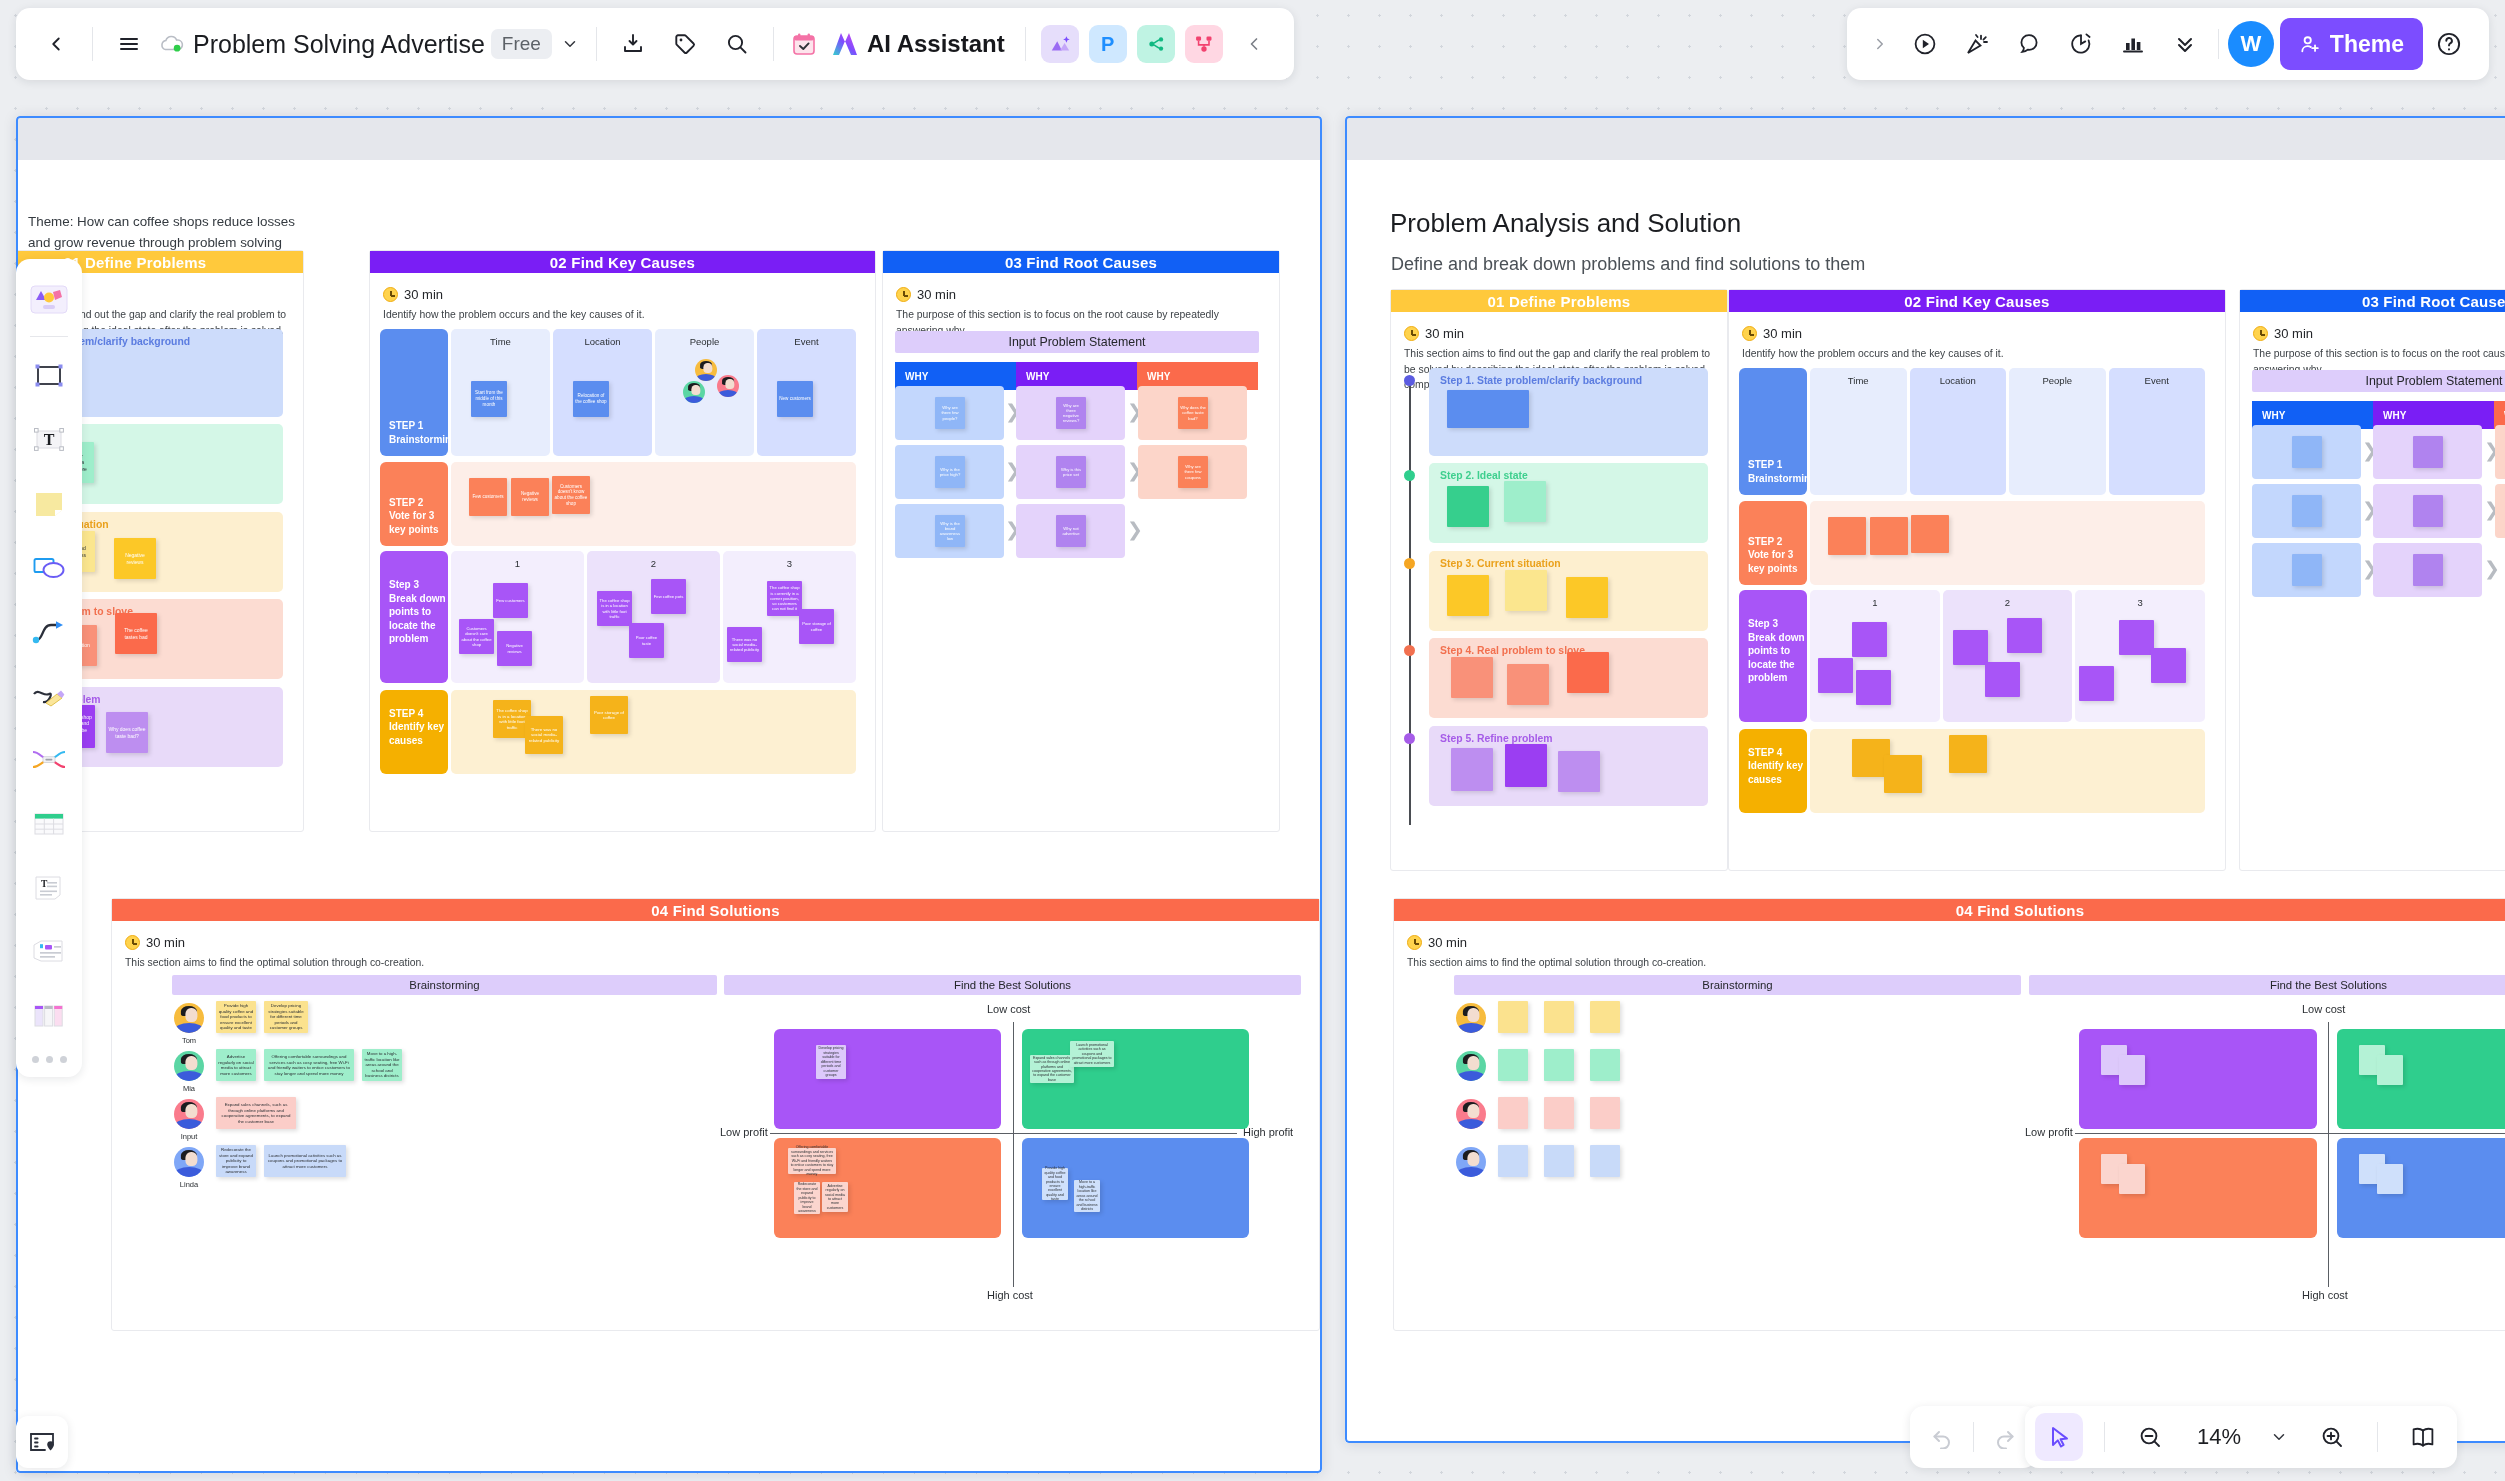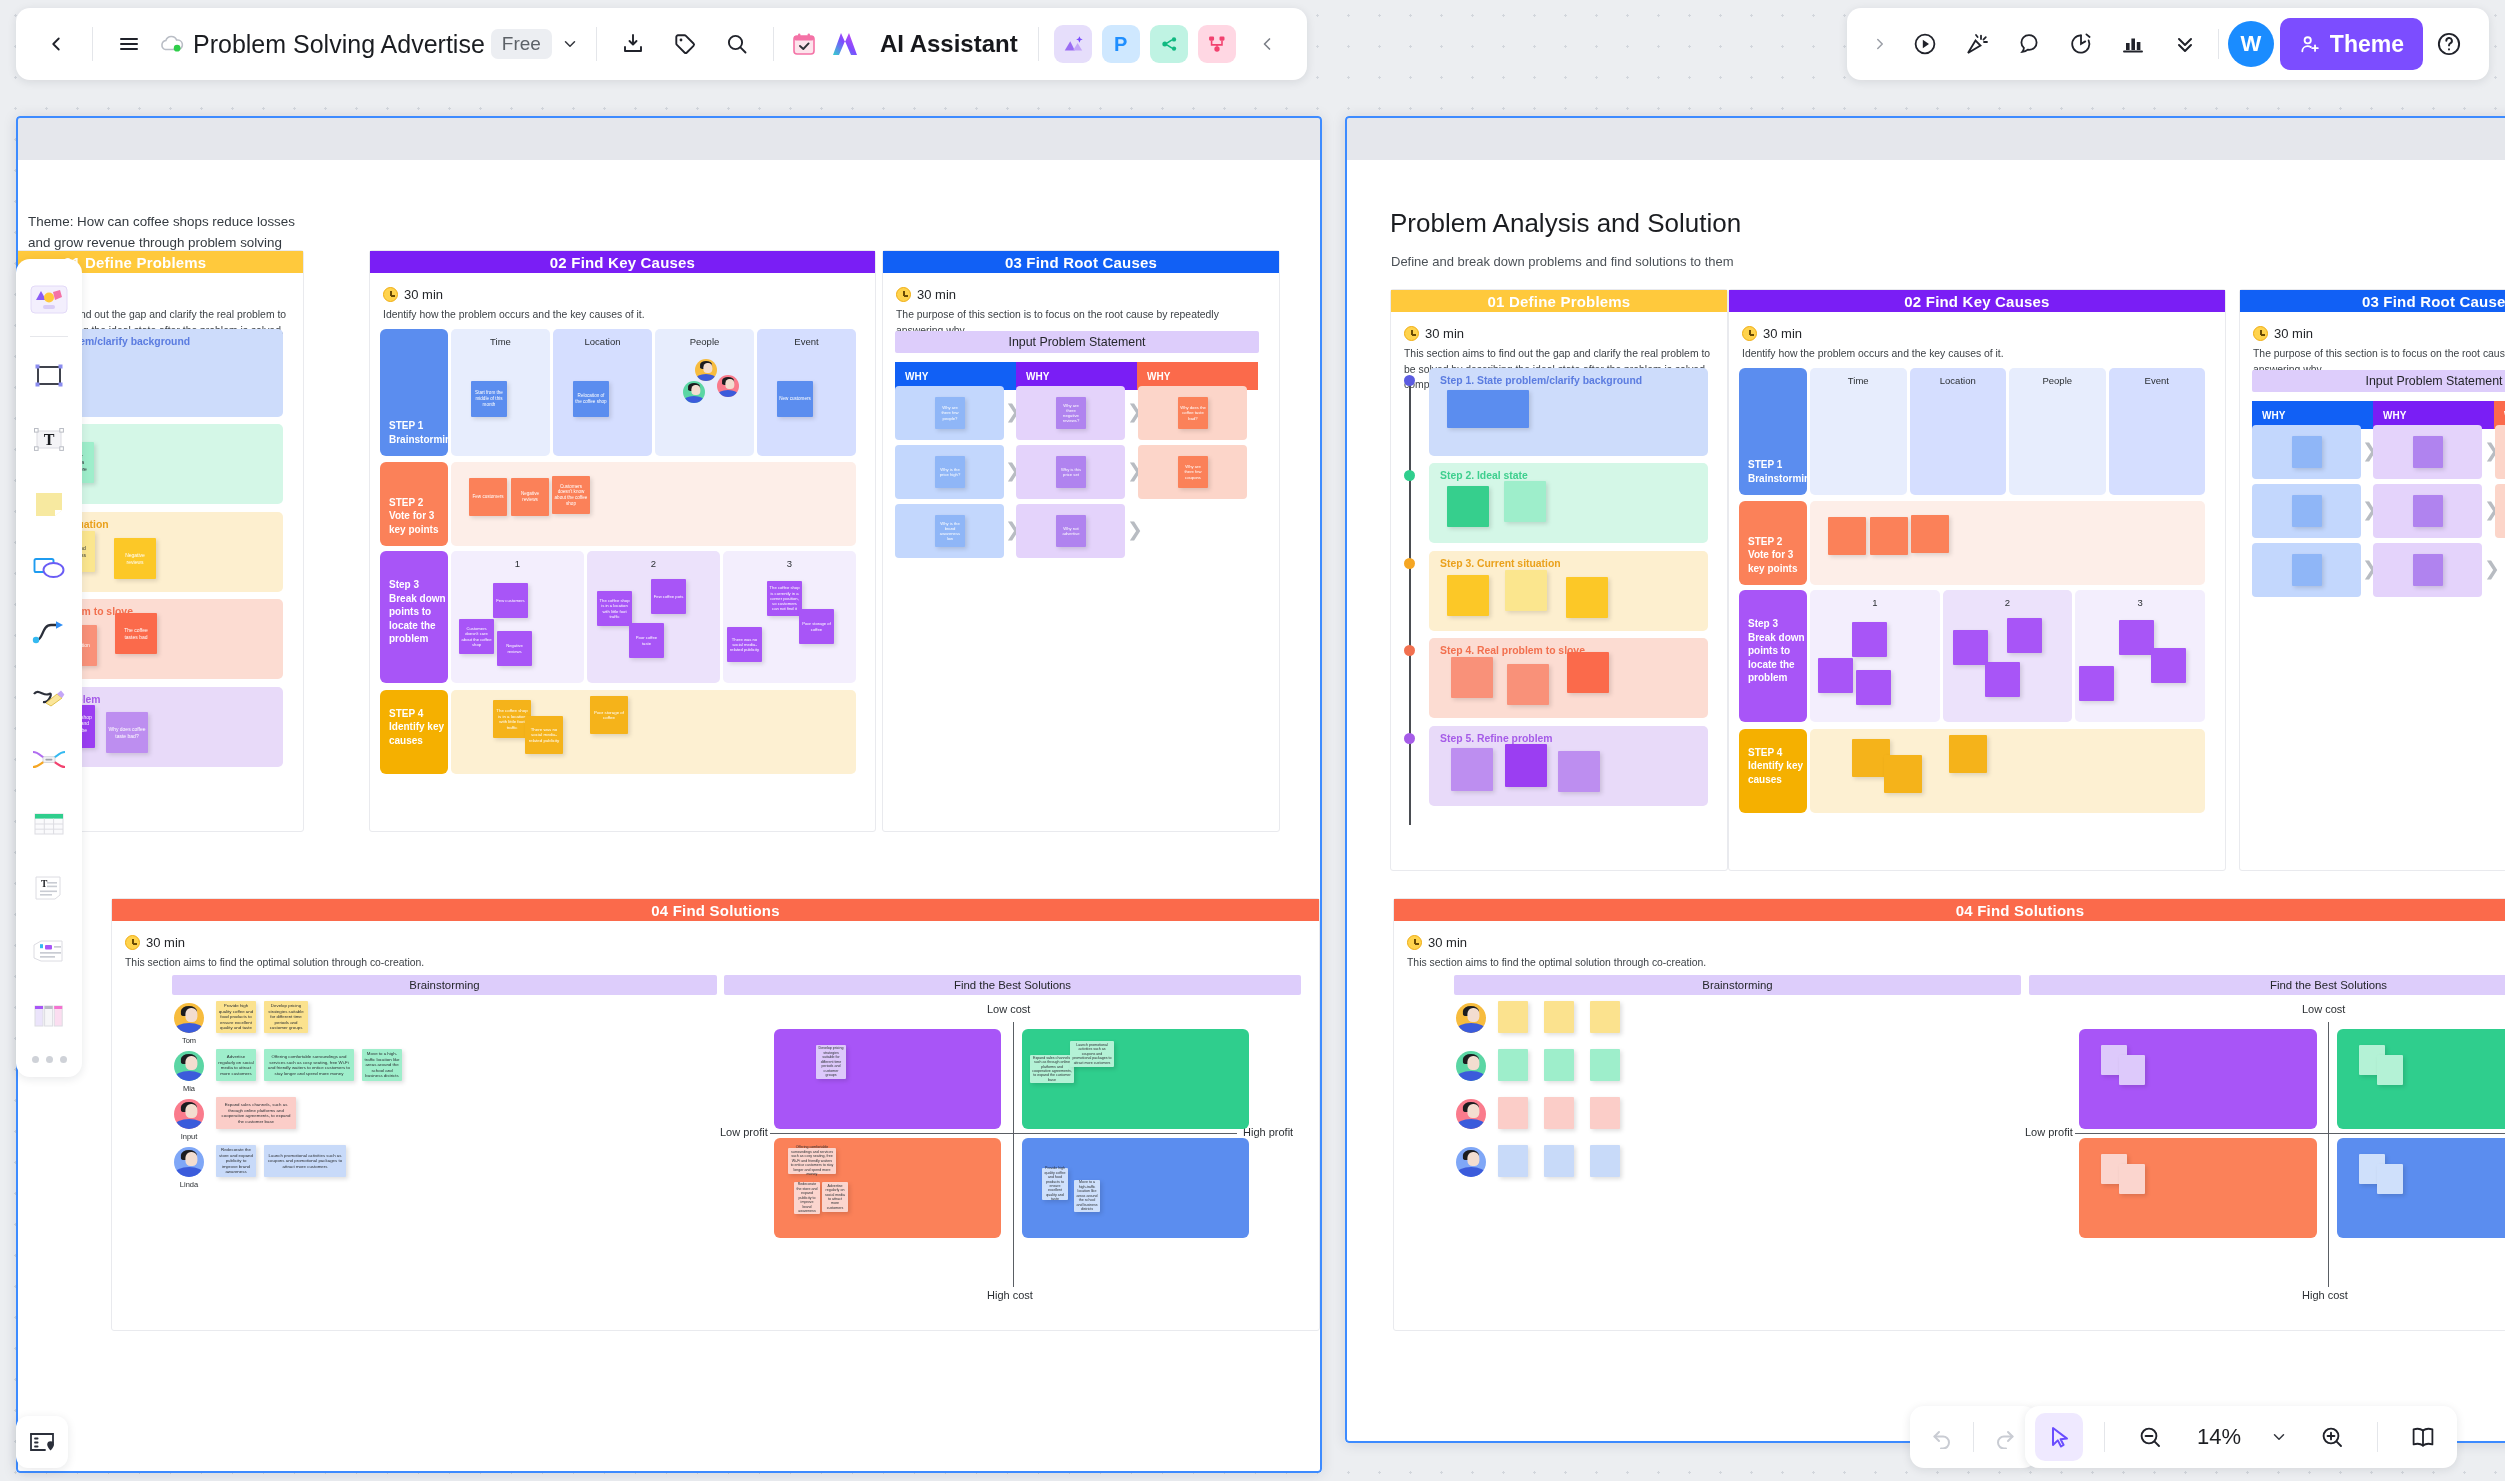--- a/index.html
+++ b/index.html
@@ -30,21 +30,21 @@
     display:flex; align-items:center; justify-content:center;
     cursor:pointer; flex:0 0 auto;
   }
   .tb-sep { width:1px; height:34px; background:#e4e6ea; margin:0 10px; flex:0 0 auto; }
   #doc-title { font-size:25px; color:#1b1d21; white-space:nowrap; margin:0 6px 0 4px; cursor:text;}
   #free-badge {
     background:#eceef2; color:#5d6268; font-size:19px;
     padding:4px 11px; border-radius:7px; margin-right:2px;
   }
   #ai-assistant {
-    display:flex; align-items:center; gap:20px; padding:0 10px 0 6px;
+    display:flex; align-items:center; gap:7px; padding:0 10px 0 6px;
     height:52px; border-radius:10px; cursor:pointer; white-space:nowrap;
   }
   #ai-assistant .ai-label { font-size:24px; font-weight:700; color:#17181c; }
   .app-chip {
     width:38px; height:38px; border-radius:9px; margin:0 5px;
     display:flex; align-items:center; justify-content:center;
     font-size:20px; font-weight:700; cursor:pointer; flex:0 0 auto;
   }
 
   
@@ -115,21 +115,21 @@
   #frame-left  { left:16px;  top:116px; width:1306px; height:1357px; }
   #frame-right { left:1345px;top:116px; width:1473px; height:1327px; }
   #frame-left .sel-border, #frame-right .sel-border{
     position:absolute;inset:0;border:2.5px solid #3d8bff;pointer-events:none;border-radius:4px;
   }
   .frame-inner{ position:absolute; left:0; top:44px; right:0; bottom:0; background:#fff;}
 
   
   .theme-line{ font-size:13.4px; color:#343a40; line-height:1.55; }
   .board-h1{ font-size:26px; color:#1b1d21; }
-  .board-sub{ font-size:13px; color:#4b5157; margin-top:9px;}
+  .board-sub{ font-size:18px; color:#4b5157; margin-top:9px;}
 
   
   .sec{ position:absolute; background:#fff; border:1px solid #e9eaee; border-radius:3px;}
   .sec-head{ height:22px; color:#fff; font-size:15px; font-weight:700;
              display:flex;align-items:center;justify-content:center; letter-spacing:0.2px;}
   .sec-body{ padding:0; position:relative;}
   .min-row{ display:flex; align-items:center; gap:6px; font-size:13px; color:#24262a; }
   .clock{ width:15px;height:15px;border-radius:50%;background:#ffd34d;border:1.6px solid #f0ad12;
           position:relative; flex:0 0 auto;}
   .clock:after{content:"";position:absolute;left:6px;top:3px;width:1.6px;height:5px;background:#6a4b05;}

